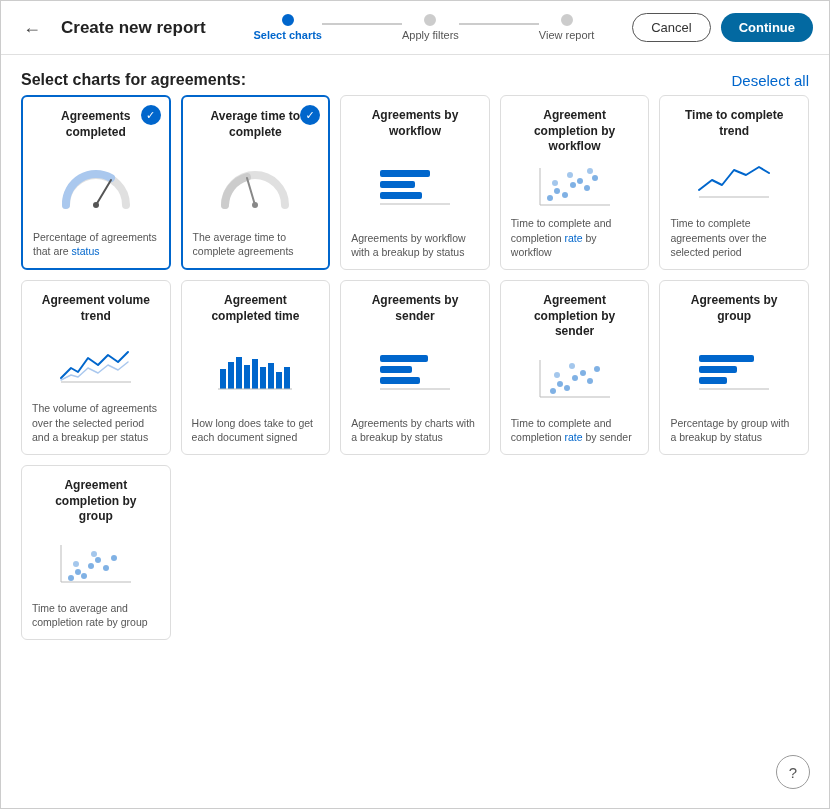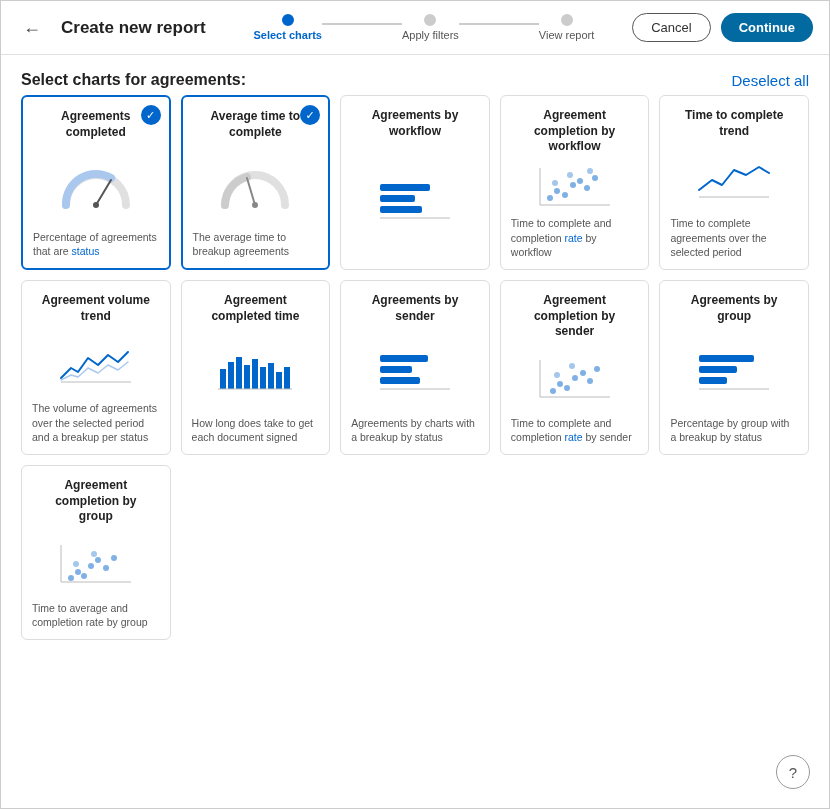--- a/index.html
+++ b/index.html
@@ -269,33 +269,34 @@
       <div class="check-badge">✓</div>
       <div class="chart-card-title">Average time to<br>complete</div>
       <div class="chart-visual">
         <svg width="80" height="50" viewBox="0 0 80 50">
           <path d="M10,45 A30,30 0 0,1 70,45" fill="none" stroke="#e0e0e0" stroke-width="8" stroke-linecap="round"></path>
           <path d="M10,45 A30,30 0 0,1 32,17" fill="none" stroke="#ccc" stroke-width="8" stroke-linecap="round"></path>
           <line x1="40" y1="45" x2="32" y2="18" stroke="#888" stroke-width="2" stroke-linecap="round"></line>
           <circle cx="40" cy="45" r="3" fill="#888"></circle>
         </svg>
       </div>
-      <div class="chart-desc">The average time to breakup agreements</div>
+      <div class="chart-desc">The average time to complete agreements</div>
     </div>
 
     <div class="chart-card">
       <div class="chart-card-title">Agreements by<br>workflow</div>
       <div class="chart-visual">
         <svg width="80" height="50" viewBox="0 0 80 50">
           <rect x="5" y="10" width="50" height="7" rx="2" fill="#0066cc"></rect>
           <rect x="5" y="21" width="35" height="7" rx="2" fill="#0066cc"></rect>
           <rect x="5" y="32" width="42" height="7" rx="2" fill="#0066cc"></rect>
           <line x1="5" y1="44" x2="75" y2="44" stroke="#bbb" stroke-width="1"></line>
         </svg>
       </div>
+      <div class="chart-desc">Agreements by workflow with a breakup by status</div>
     </div>
 
     <div class="chart-card">
       <div class="chart-card-title">Agreement<br>completion by<br>workflow</div>
       <div class="chart-visual">
         <svg width="80" height="45" viewBox="0 0 80 45">
 
           <circle cx="15" cy="35" r="3" fill="#4a90d9" opacity="0.7"></circle>
           <circle cx="22" cy="28" r="3" fill="#4a90d9" opacity="0.7"></circle>
           <circle cx="30" cy="32" r="3" fill="#4a90d9" opacity="0.7"></circle>

